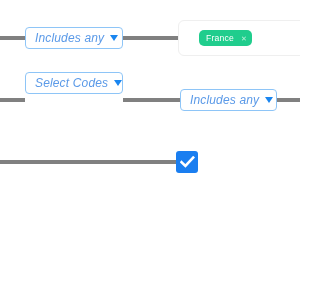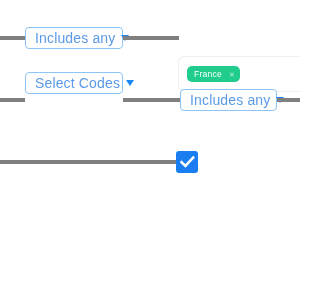--- a/index.html
+++ b/index.html
@@ -36,47 +36,47 @@
     height: 22px;
     background: #ffffff;
     border: 1px solid #8ec5f7;
     border-radius: 4px;
     display: flex;
     align-items: center;
     justify-content: space-between;
     padding: 0 7px 0 9px;
   }
   .dropdown .dd-label {
-    font-size: 14px;
+    font-size: 12px;
     color: #5b9ae8;
     letter-spacing: 0.15px;
     white-space: nowrap;
     line-height: 1;
+    font-style: italic;
   }
   .caret {
     width: 0;
     height: 0;
     border-left: 4.5px solid transparent;
     border-right: 4.5px solid transparent;
     border-top: 6px solid #1a86f0;
     margin-left: 6px;
     flex: 0 0 auto;
   }
 
   
   .tag-input {
     position: absolute;
     box-sizing: border-box;
     background: #ffffff;
     border: 1px solid #efefef;
     border-radius: 6px;
     display: flex;
     align-items: center;
-    padding-left: 8px;
-    margin-top: 36px;
+    padding-left: 20px;
   }
   .tag {
     display: inline-flex;
     align-items: center;
     background: #20cd8d;
     border-radius: 5px;
     height: 16px;
     padding: 0 5px 0 7px;
     color: #ffffff;
   }

